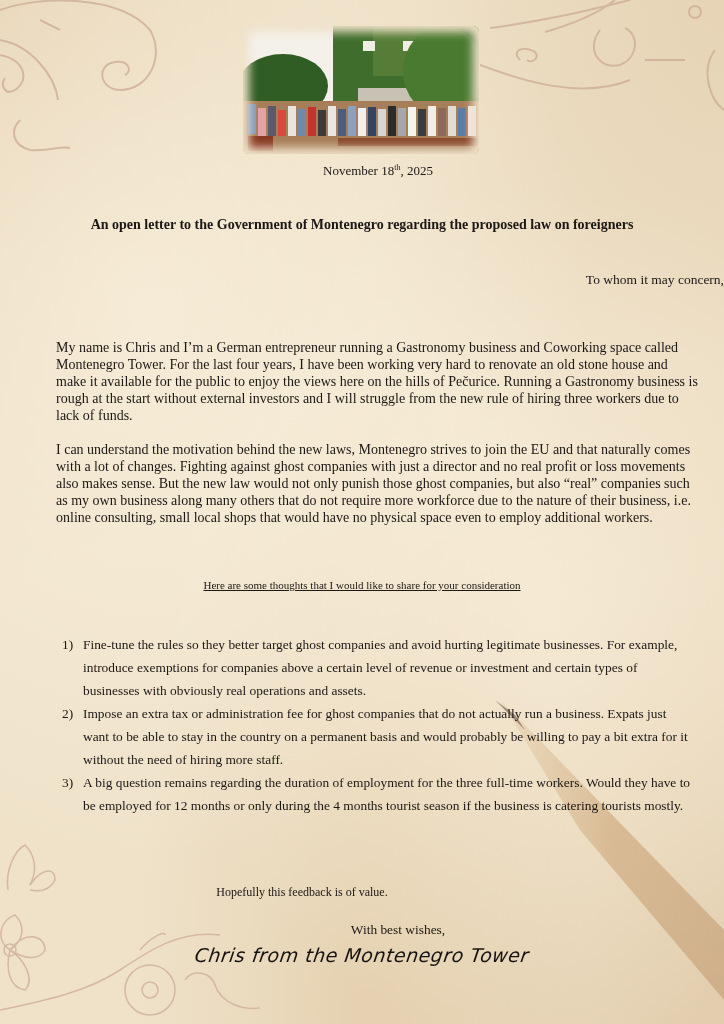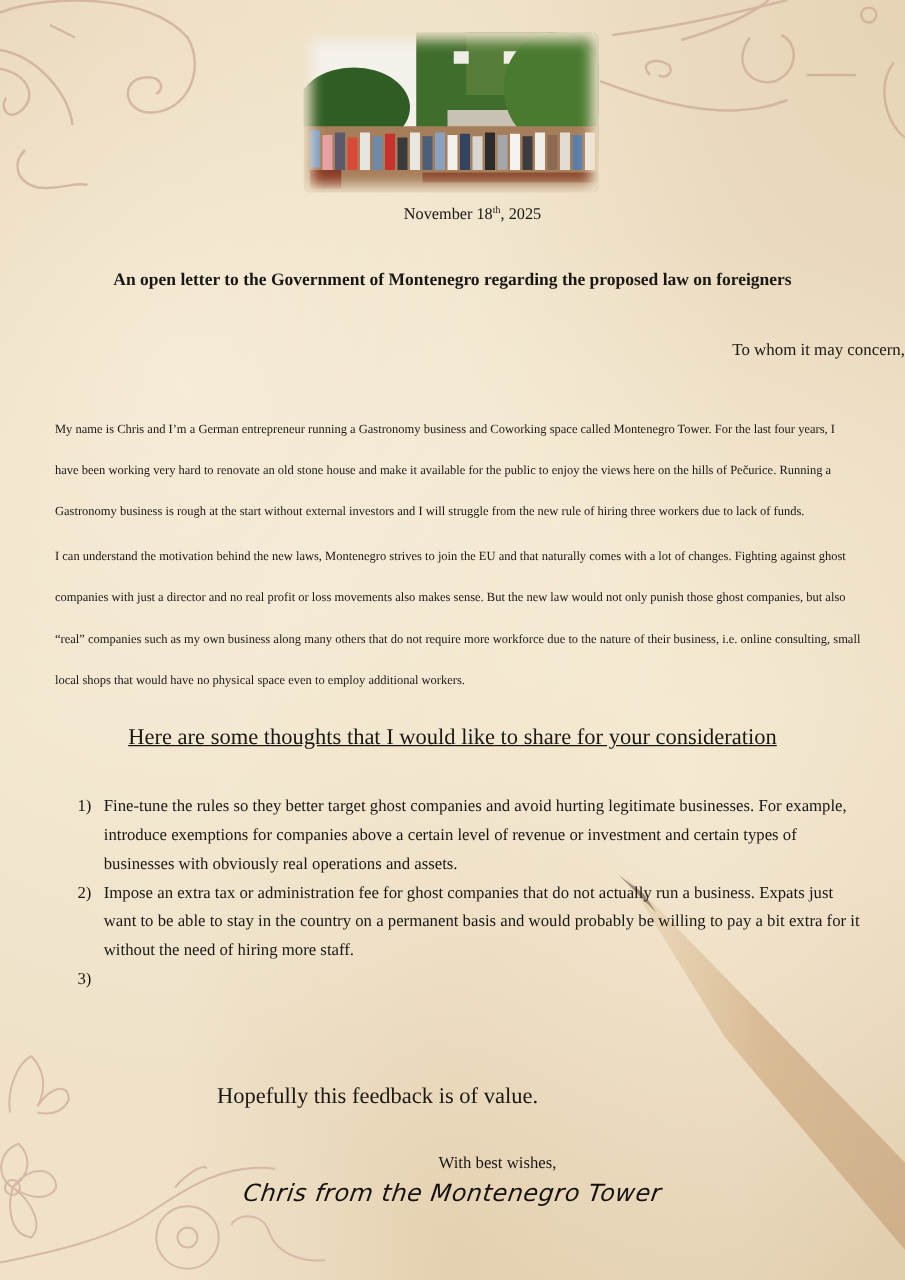--- a/index.html
+++ b/index.html
@@ -36,38 +36,38 @@
   .title {
     position: absolute; top: 217px; left: 0; width: 724px; text-align: center;
     font-size: 14px; font-weight: bold;
   }
   .salutation {
     position: absolute; top: 272px; left: 0; width: 724px; text-align: right;
     font-size: 13.5px;
   }
   .para {
     position: absolute; left: 44px; width: 645px;
-    font-size: 10px; line-height: 33px; margin: 0;
+    font-size: 14px; line-height: 17px; margin: 12px;
   }
   .p1 { top: 327px; }
   .p2 { top: 429px; }
   .subhead {
     position: absolute; top: 579px; left: 0; width: 724px; text-align: center;
-    font-size: 18px; text-decoration: underline;
+    font-size: 11px; text-decoration: underline;
   }
   .list {
     position: absolute; top: 633px; left: 62px; width: 630px;
     margin: 0; padding: 0; list-style: none;
     font-size: 13.4px; line-height: 23px;
   }
   .list li { position: relative; padding-left: 21px; }
   .list .num { position: absolute; left: 0; top: 0; }
   .closing {
-    position: absolute; top: 866px; left: 0; width: 604px; text-align: center;
-    font-size: 18px;
+    position: absolute; top: 885px; left: 0; width: 604px; text-align: center;
+    font-size: 12px;
   }
   .wishes {
     position: absolute; top: 922px; left: 0; width: 724px; text-align: center;
     font-size: 13.4px;
     padding-left: 36px;
   }
   .signature {
     position: absolute; top: 944px; left: 0; width: 724px; text-align: center;
     font-family: "DejaVu Sans", sans-serif; font-style: italic;
     font-size: 19px; letter-spacing: 0.5px; color: #141210;
@@ -184,18 +184,19 @@
   <li>
     <span class="num">1)</span>
     <span>Fine-tune the rules so they better target ghost companies and avoid hurting legitimate businesses. For example, introduce exemptions for companies above a certain level of revenue or investment and certain types of businesses with obviously real operations and assets.</span>
   </li>
   <li>
     <span class="num">2)</span>
     <span>Impose an extra tax or administration fee for ghost companies that do not actually run a business. Expats just want to be able to stay in the country on a permanent basis and would probably be willing to pay a bit extra for it without the need of hiring more staff.</span>
   </li>
   <li>
     <span class="num">3)</span>
+    <span>A big question remains regarding the duration of employment for the three full-time workers. Would they have to be employed for 12 months or only during the 4 months tourist season if the business is catering tourists mostly.</span>
   </li>
 </ol>
 
 <div class="closing">Hopefully this feedback is of value.</div>
 <div class="wishes">With best wishes,</div>
 <div class="signature">Chris from the Montenegro Tower</div>
 
 </body></html>

